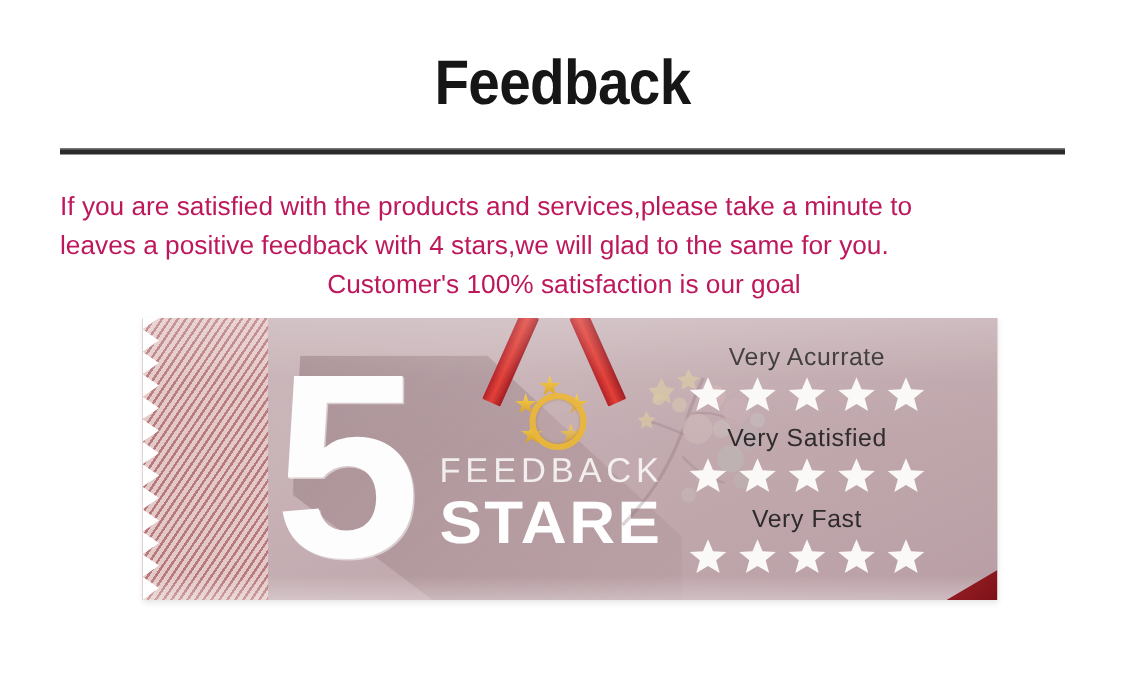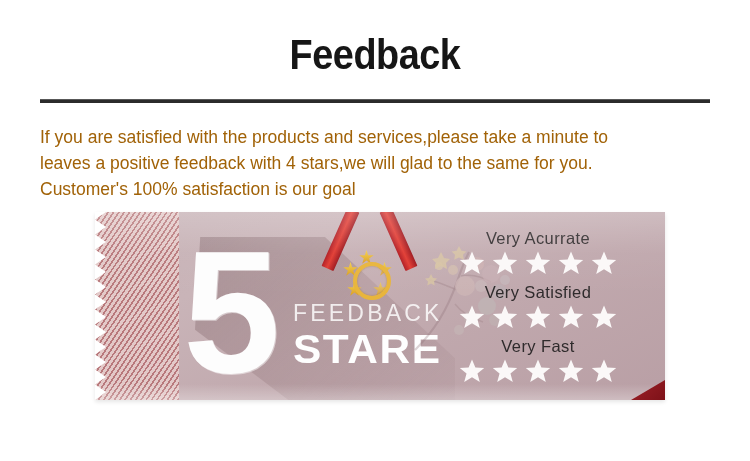--- a/index.html
+++ b/index.html
@@ -45,24 +45,24 @@
   #intro-block {
     position: absolute;
     top: 124px;
     left: 40px;
     width: 672px;
   }
   .intro-line {
     font-family: "Liberation Sans", sans-serif;
     font-size: 17.5px;
     line-height: 26px;
-    color: #a16207;
+    color: #be185d;
     white-space: nowrap;
   }
-  .intro-line.center { }
+  .intro-line.center { text-align: center; }
 
   
   #feedback-banner {
     position: absolute;
     left: 95px;
     top: 212px;
     width: 570px;
     height: 188px;
     overflow: hidden;
     background:

